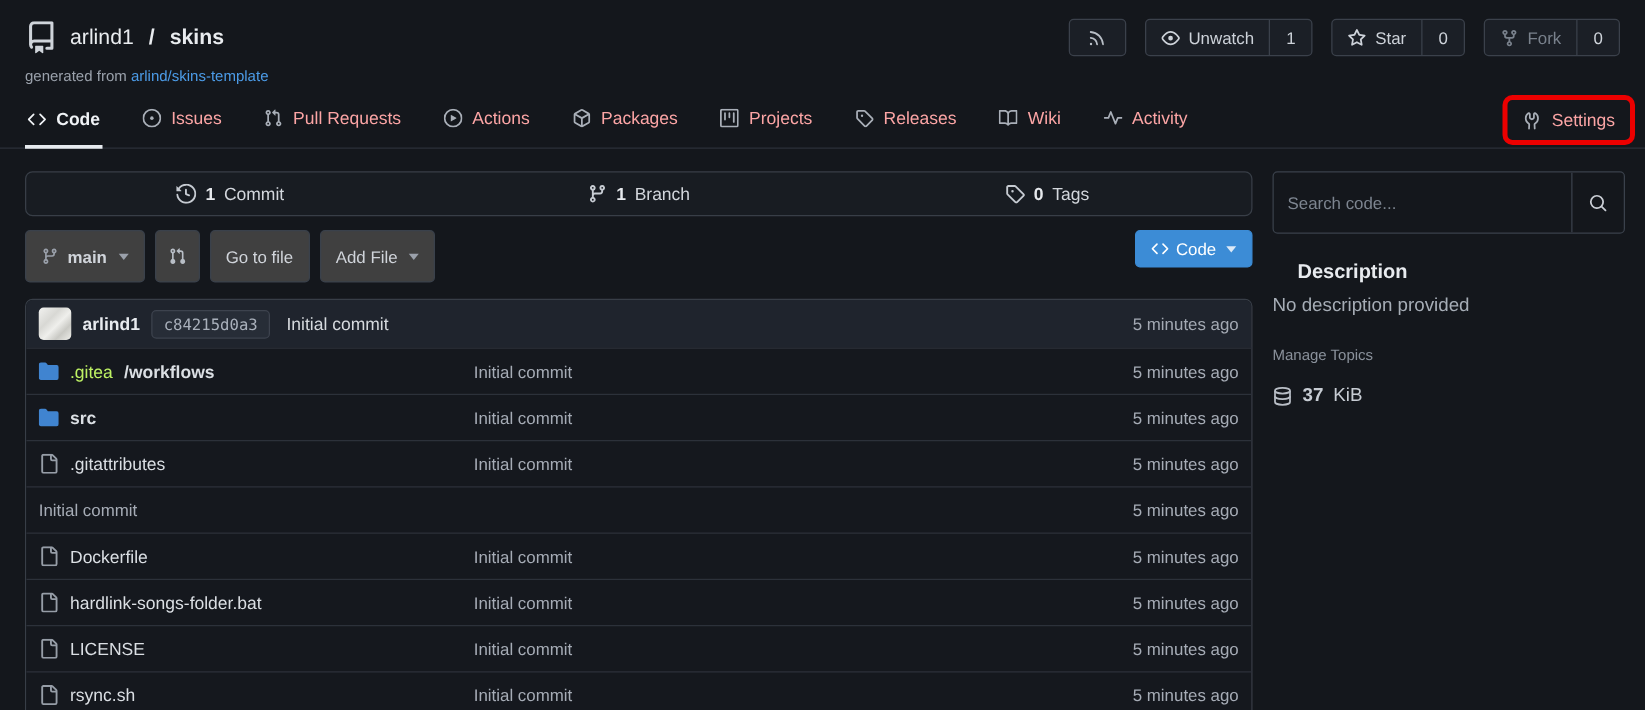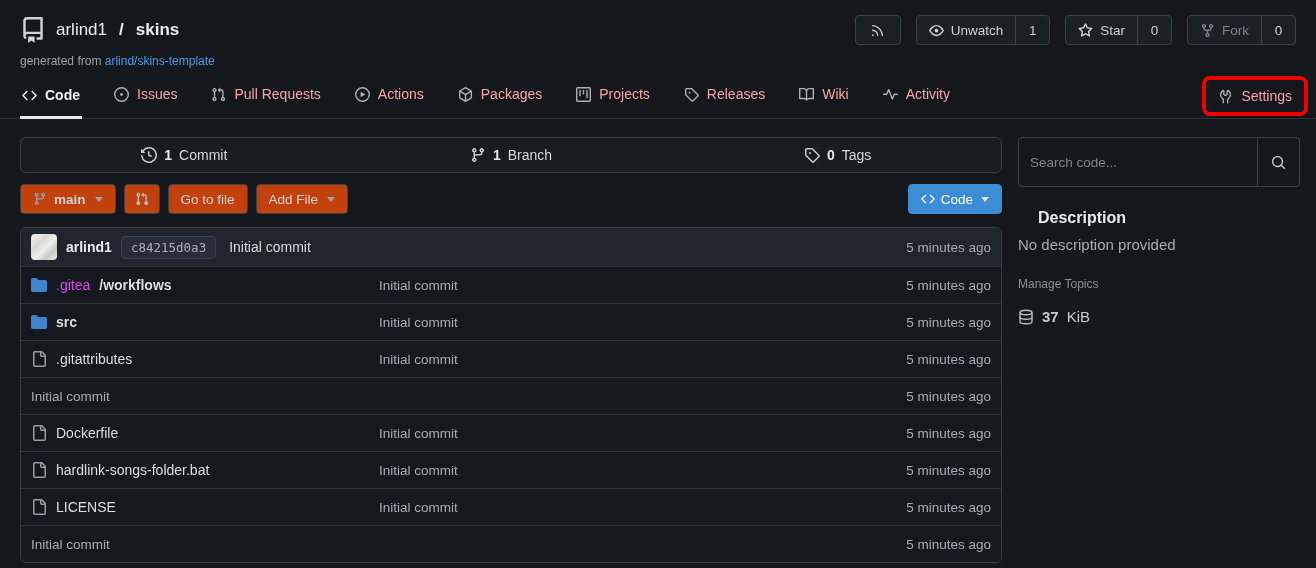--- a/index.html
+++ b/index.html
@@ -44,22 +44,22 @@
   .left-col { width:982px; flex:none; }
 
   .stats-bar { height:36px; border:1px solid #383e47; border-radius:6px; background:#181c22;
     display:grid; grid-template-columns:1fr 1fr 1fr; }
   .stat { display:flex; align-items:center; justify-content:center; gap:7px; color:#d3d7dd;
     font-size:14px; cursor:pointer; }
   .stat .num { font-weight:700; color:#e6e9ed; }
   .stat .sicon { color:#c6cbd2; }
 
   .toolbar { display:flex; gap:8px; margin-top:11px; }
-  .tb-btn { display:flex; align-items:center; gap:7px; height:30px; padding:0 12px;
-    border:1px solid #3a414b; border-radius:4px; background:#c2410c; color:#d0d4da;
+  .tb-btn { display:flex; align-items:center; gap:7px; height:42px; padding:0 12px;
+    border:1px solid #3a414b; border-radius:4px; background:#404040; color:#d0d4da;
     font-size:13.5px; cursor:pointer; }
   .tb-btn .bold { font-weight:700; }
   .caret { width:0; height:0; border-left:4px solid transparent; border-right:4px solid transparent;
     border-top:5px solid #9aa0aa; margin-left:2px; }
   .code-btn { margin-left:auto; display:flex; align-items:center; gap:6px; height:30px;
     padding:0 12px; border-radius:4px; background:#3c8cd6; color:#fff; font-size:13.5px;
     cursor:pointer; border:1px solid #3c8cd6; }
   .code-btn .caret { border-top-color:#dce9f7; }
 
   .file-table { margin-top:13px; border:1px solid #383e47; border-radius:6px; overflow:hidden; }
@@ -70,21 +70,21 @@
   .commit-author { font-weight:700; color:#e8ebef; font-size:14px; }
   .commit-hash { font-family:"DejaVu Sans Mono","Liberation Mono",monospace; font-size:12.5px;
     color:#a9b0bb; background:#272d37; border:1px solid #3d434e; border-radius:4px;
     padding:3px 9px; cursor:pointer; }
   .commit-msg { color:#d6dade; font-size:14px; margin-left:4px; cursor:pointer; }
   .commit-time { margin-left:auto; color:#a3a9b3; font-size:13.5px; }
 
   .file-row { height:37px; border-top:1px solid #2c313a; display:grid;
     grid-template-columns:348px 1fr auto; align-items:center; padding:0 10px; background:#15181e; }
   .f-name { display:flex; align-items:center; gap:9px; font-size:14px; color:#dbdfe4; cursor:pointer; }
-  .f-name .prefix { color:#d946ef; font-weight:400; }
+  .f-name .prefix { color:#bef264; font-weight:400; }
   .f-name.folder .fname-text { font-weight:700; }
   .ficon-folder { color:#4084d0; }
   .ficon-file { color:#969da7; }
   .f-commit { color:#a6acb6; font-size:13.5px; cursor:pointer; }
   .f-time { justify-self:end; color:#a6acb6; font-size:13.5px; }
 
   
   .sidebar { width:282px; flex:none; }
   .search-wrap { height:50px; border:1px solid #3a414b; border-radius:4px; display:flex;
     background:#14171c; overflow:hidden; }
@@ -404,20 +404,28 @@
                 <path d="M2 1.75C2 .784 2.784 0 3.75 0h6.586c.464 0 .909.184 1.237.513l2.914 2.914c.329.328.513.773.513 1.237v9.586A1.75 1.75 0 0 1 13.25 16h-9.5A1.75 1.75 0 0 1 2 14.25Zm1.75-.25a.25.25 0 0 0-.25.25v12.5c0 .138.112.25.25.25h9.5a.25.25 0 0 0 .25-.25V6h-2.75A1.75 1.75 0 0 1 9 4.25V1.5Zm6.75.062V4.25c0 .138.112.25.25.25h2.688l-.011-.013-2.914-2.914-.013-.011Z"></path>
               </svg>
             </span>
           <span class="fname-text">LICENSE</span>
         </div>
         <span class="f-commit">Initial commit</span>
         <span class="f-time">5 minutes ago</span>
       </div>
 
       <div class="file-row">
+        <div class="f-name">
+          <span class="ficon-file">
+              <svg width="16" height="16" viewBox="0 0 16 16" fill="currentColor">
+                <path d="M2 1.75C2 .784 2.784 0 3.75 0h6.586c.464 0 .909.184 1.237.513l2.914 2.914c.329.328.513.773.513 1.237v9.586A1.75 1.75 0 0 1 13.25 16h-9.5A1.75 1.75 0 0 1 2 14.25Zm1.75-.25a.25.25 0 0 0-.25.25v12.5c0 .138.112.25.25.25h9.5a.25.25 0 0 0 .25-.25V6h-2.75A1.75 1.75 0 0 1 9 4.25V1.5Zm6.75.062V4.25c0 .138.112.25.25.25h2.688l-.011-.013-2.914-2.914-.013-.011Z"></path>
+              </svg>
+            </span>
+          <span class="fname-text">rsync.sh</span>
+        </div>
         <span class="f-commit">Initial commit</span>
         <span class="f-time">5 minutes ago</span>
       </div>
     </div>
   </div>
 
   <div class="sidebar">
     <div class="search-wrap">
       <input type="text" placeholder="Search code..." style="">
       <div class="search-btn">

